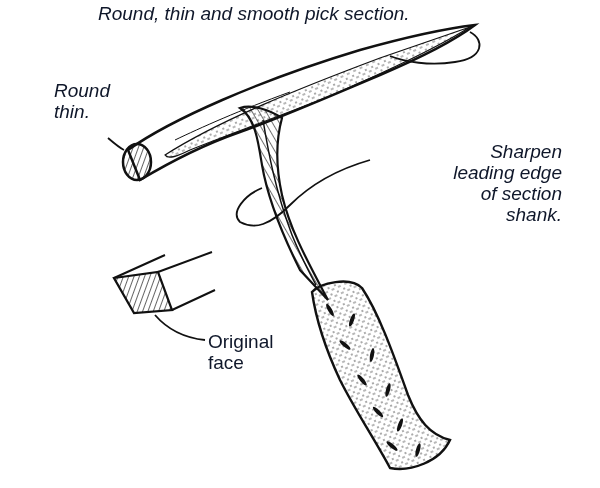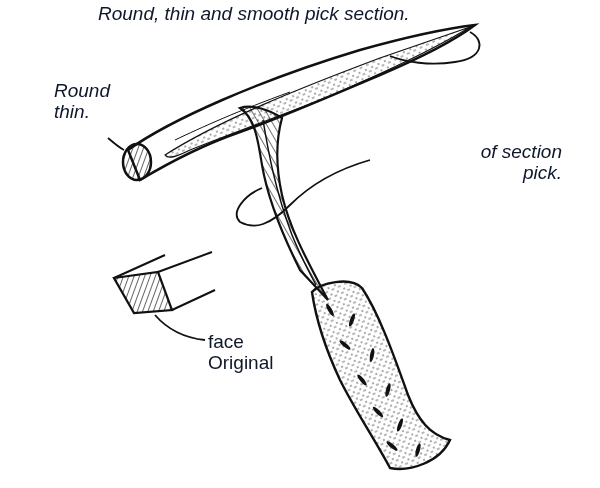--- a/index.html
+++ b/index.html
@@ -90,22 +90,24 @@
   </svg>
 
   <div class="label italic lbl-pick">Round, thin and smooth pick section.</div>
 
   <div class="label italic lbl-round">
     <div>Round</div>
     <div>thin.</div>
   </div>
 
   <div class="label italic right lbl-sharpen">
+    <div>Sharpen</div>
+    <div>leading edge</div>
     <div>of section</div>
-    <div>pick.</div>
+    <div>shank.</div>
   </div>
 
   <div class="label lbl-original">
+    <div>Original</div>
     <div>face</div>
-    <div>Original</div>
   </div>
 
 </div>
 
 </body></html>

